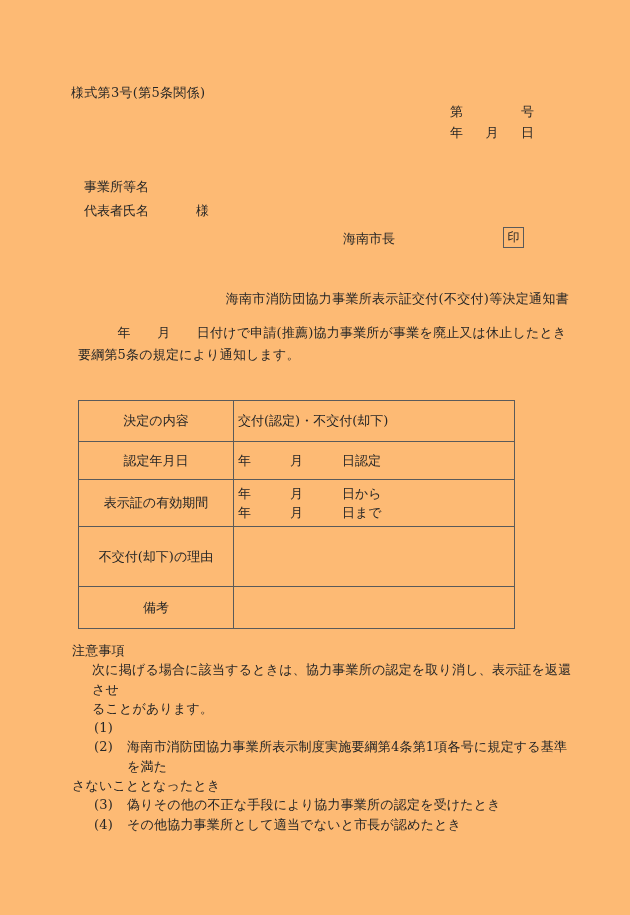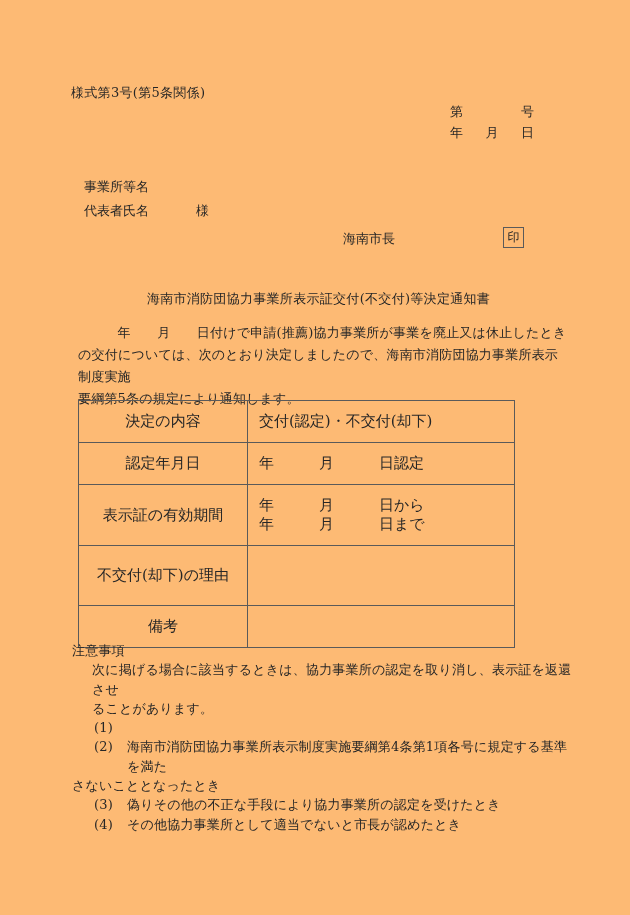--- a/index.html
+++ b/index.html
@@ -28,36 +28,36 @@
   
   .issuer-name { left: 343px; top: 230px; }
   .seal-box {
     left: 503px; top: 227px;
     width: 19px; height: 19px;
     border: 1px solid #5a5a5a;
     font-size: 12px; line-height: 19px; text-align: center;
   }
 
   
-  .doc-title { left: 76px; top: 290px; width: 485px; text-align: center; letter-spacing: 0.3px; }
+  .doc-title { left: 84px; top: 290px; width: 485px; text-align: right; letter-spacing: 0.3px; }
 
   
   .body-text { left: 78px; top: 322px; width: 490px; line-height: 22px; letter-spacing: 0.2px; }
 
   
   .tbl {
     position: absolute; left: 78px; top: 400px;
     width: 437px;
     border-collapse: collapse;
     table-layout: fixed;
   }
   .tbl td {
     border: 1px solid #5a5a5a;
-    padding: 11px;
-    font-size: 15px;
+    padding: 4px;
+    font-size: 13px;
     color: #262626;
     vertical-align: middle;
   }
   .tbl td.lbl { width: 146px; text-align: center; }
   .tbl td.val { text-align: left; }
   .tbl tr.r1 { height: 41px; }
   .tbl tr.r2 { height: 38px; }
   .tbl tr.r3 { height: 42px; }
   .tbl tr.r4 { height: 60px; }
   .tbl tr.r5 { height: 42px; }
@@ -97,21 +97,20 @@
     </div>
   </div>
 
   <div class="abs issuer-name">海南市長</div>
   <div class="abs seal-box">印</div>
 
   <div class="abs doc-title">海南市消防団協力事業所表示証交付(不交付)等決定通知書</div>
 
   <div class="abs body-text">
     <div>　　　年　　月　　日付けで申請(推薦)協力事業所が事業を廃止又は休止したとき</div>
-    <div>の交付については、次のとおり決定しましたので、海南市消防団協力事業所表示制度実施</div>
     <div>要綱第5条の規定により通知します。</div>
   </div>
 
   <table class="tbl">
     <tbody>
         <tr class="r1">
       <td class="lbl">決定の内容</td>
       <td class="val">交付(認定)・不交付(却下)</td>
     </tr>
     <tr class="r2">

